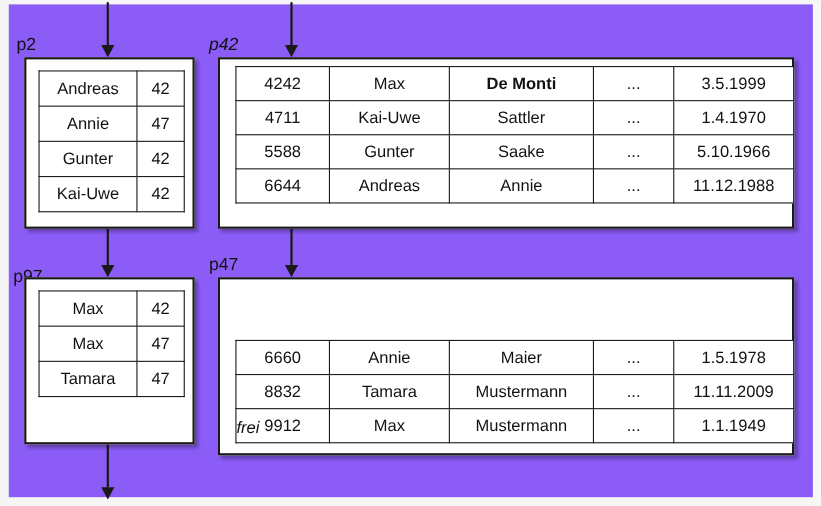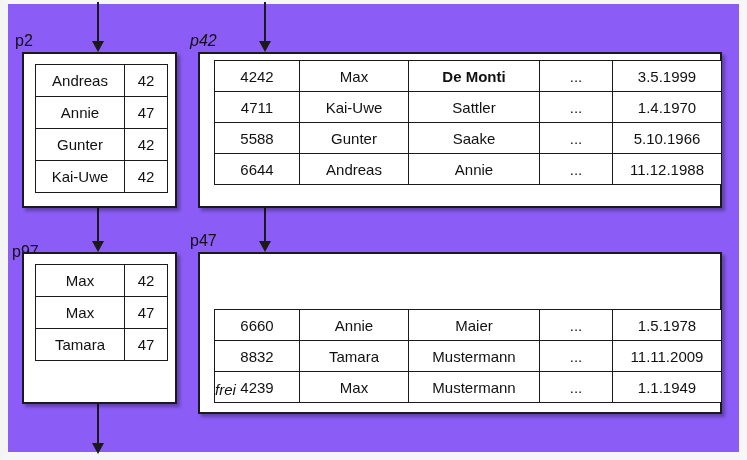--- a/index.html
+++ b/index.html
@@ -223,21 +223,21 @@
       <td style="width:108px;">1.5.1978</td>
     </tr>
     <tr>
       <td>8832</td>
       <td>Tamara</td>
       <td>Mustermann</td>
       <td>...</td>
       <td>11.11.2009</td>
     </tr>
     <tr>
-      <td>4239</td>
+      <td>9912</td>
       <td>Max</td>
       <td>Mustermann</td>
       <td>...</td>
       <td>1.1.1949</td>
     </tr>
   </tbody>
     </table>
 
   <div class="frei-text" style="left:215px; top:381px;">frei</div>
 

